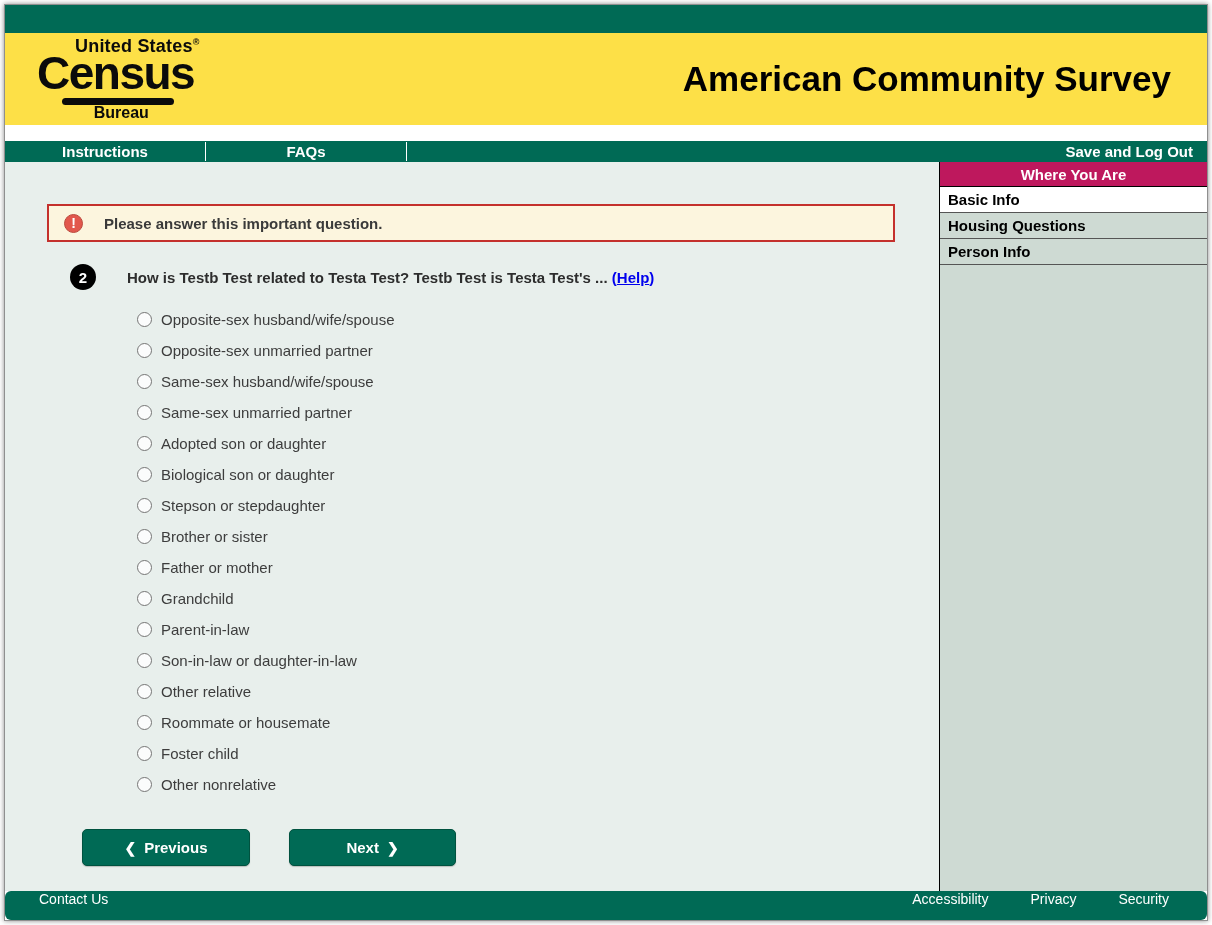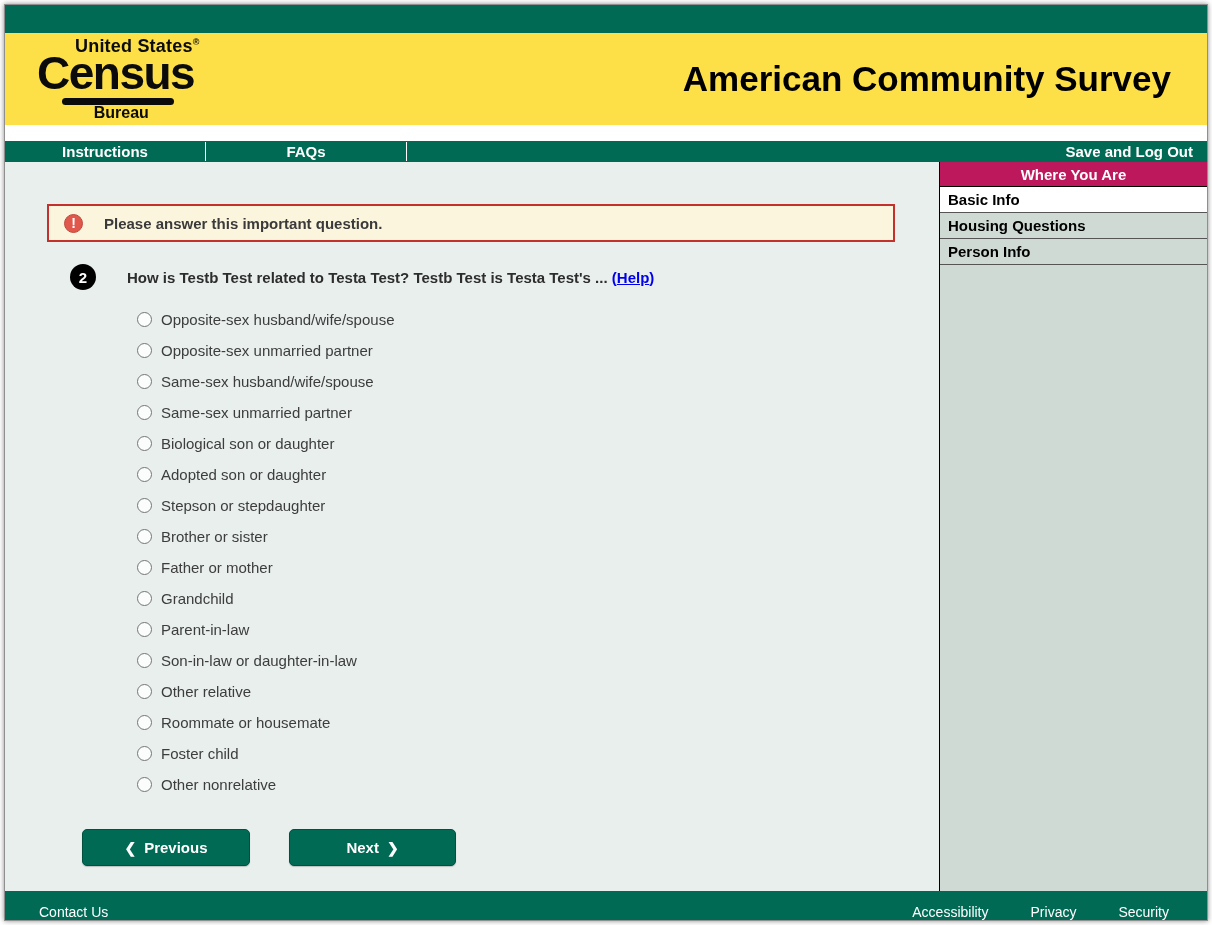--- a/index.html
+++ b/index.html
@@ -68,22 +68,22 @@
   .btn-row { margin:29px 0 0 77px; display:flex; }
   .btn { width:168px; height:37px; background:#006a55; border:1px solid #00523f; border-radius:5px;
          color:#fff; font-weight:bold; font-size:15px; font-family:"Liberation Sans",sans-serif;
          display:flex; align-items:center; justify-content:center; cursor:pointer; box-shadow:0 1px 1px rgba(0,0,0,.2); }
   .btn + .btn { margin-left:39px; width:167px; }
   .btn .chev { font-size:14px; }
   .btn .chev.left { margin-right:8px; }
   .btn .chev.right { margin-left:8px; }
 
   
-  .footer { height:29px; background:#006a55; display:flex; align-items:flex-end; flex:0 0 auto;
-            color:#fff; font-size:14px; }
+  .footer { height:29px; background:#006a55; display:flex; align-items:flex-start; flex:0 0 auto;
+            color:#fff; font-size:14px;border-radius:6px; }
   .footer-left { margin-left:34px; cursor:pointer; }
   .footer-links { margin-left:auto; display:flex; gap:42px; padding-right:38px; }
   .footer-links span { cursor:pointer; }
 </style>
 </head>
 <body>
 
 <div class="window">
 
   <div class="topbar"></div>
@@ -136,25 +136,25 @@
         <div class="option">
             <input type="radio" name="rel" style="">
             <label>Same-sex husband/wife/spouse</label>
           </div>
         <div class="option">
             <input type="radio" name="rel" style="">
             <label>Same-sex unmarried partner</label>
           </div>
         <div class="option">
             <input type="radio" name="rel" style="">
+            <label>Adopted son or daughter</label>
+          </div>
+        <div class="option">
+            <input type="radio" name="rel" style="">
             <label>Biological son or daughter</label>
-          </div>
-        <div class="option">
-            <input type="radio" name="rel" style="">
-            <label>Adopted son or daughter</label>
           </div>
         <div class="option">
             <input type="radio" name="rel" style="">
             <label>Stepson or stepdaughter</label>
           </div>
         <div class="option">
             <input type="radio" name="rel" style="">
             <label>Brother or sister</label>
           </div>
         <div class="option">

